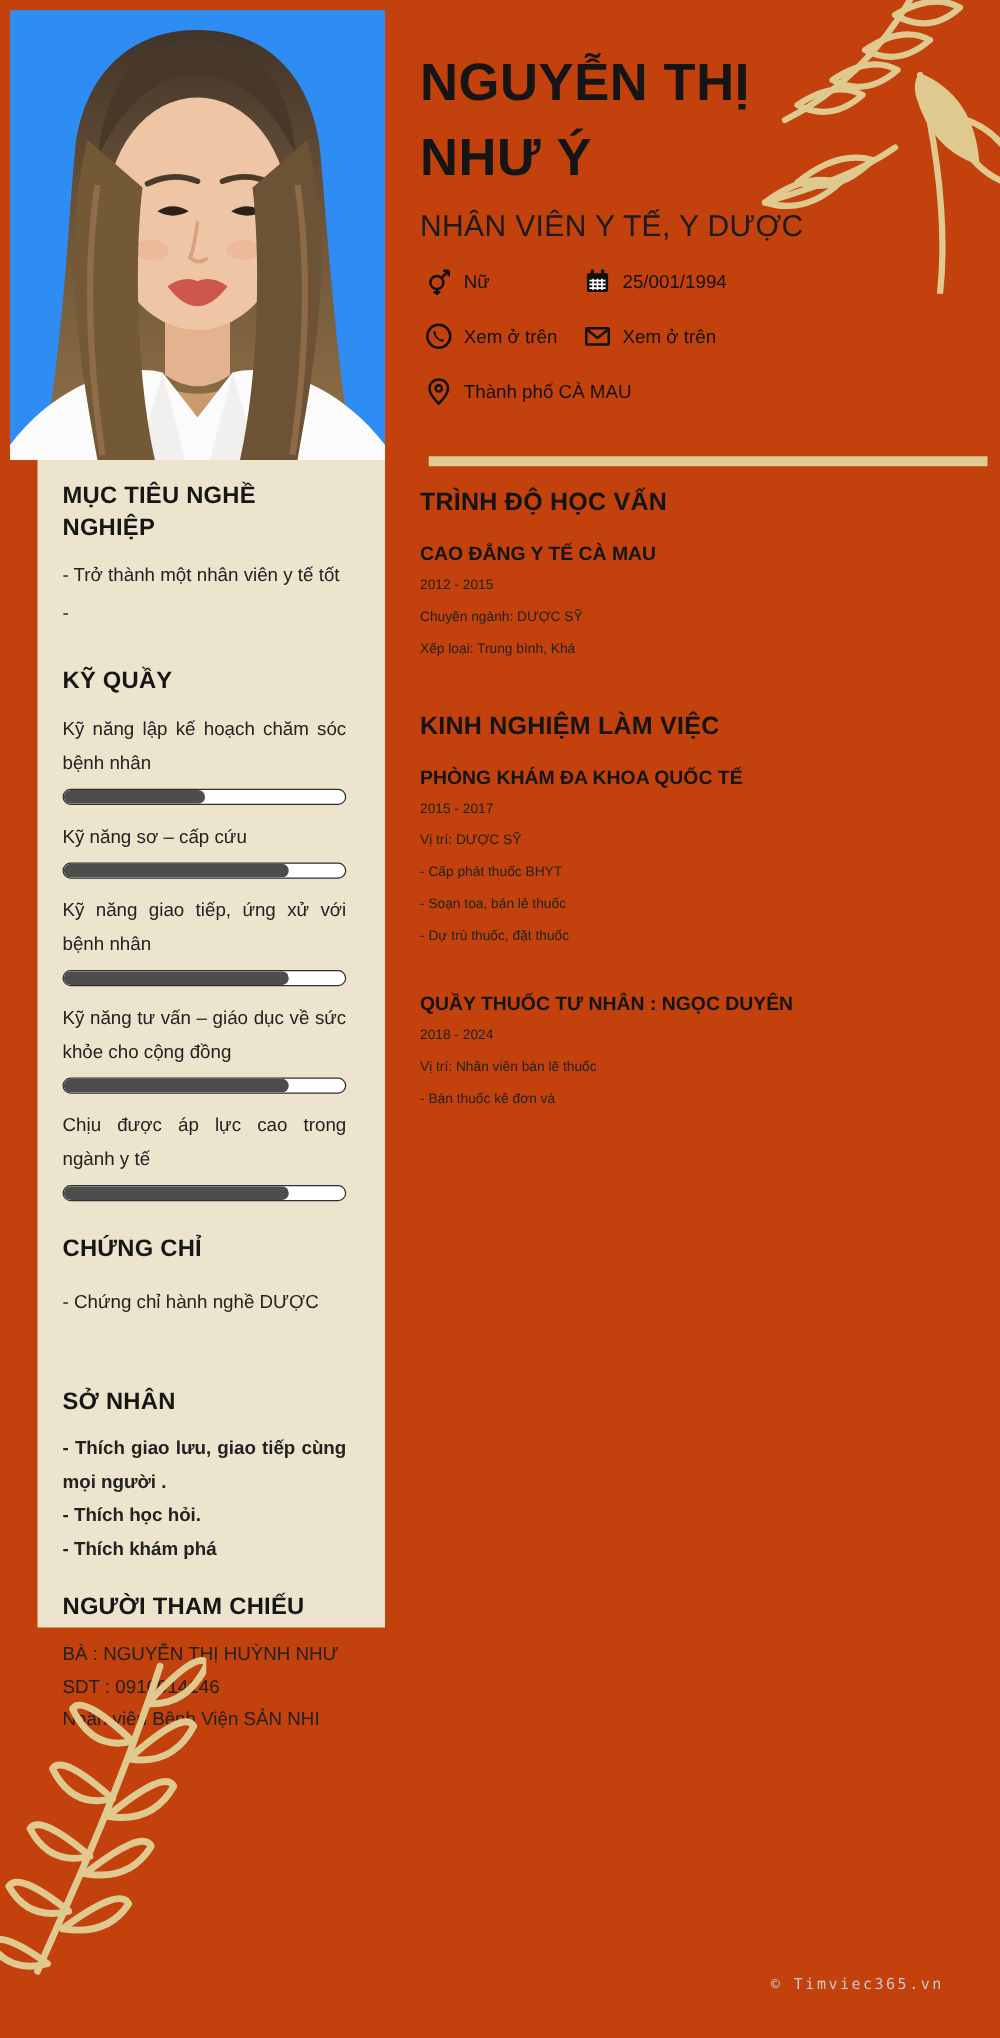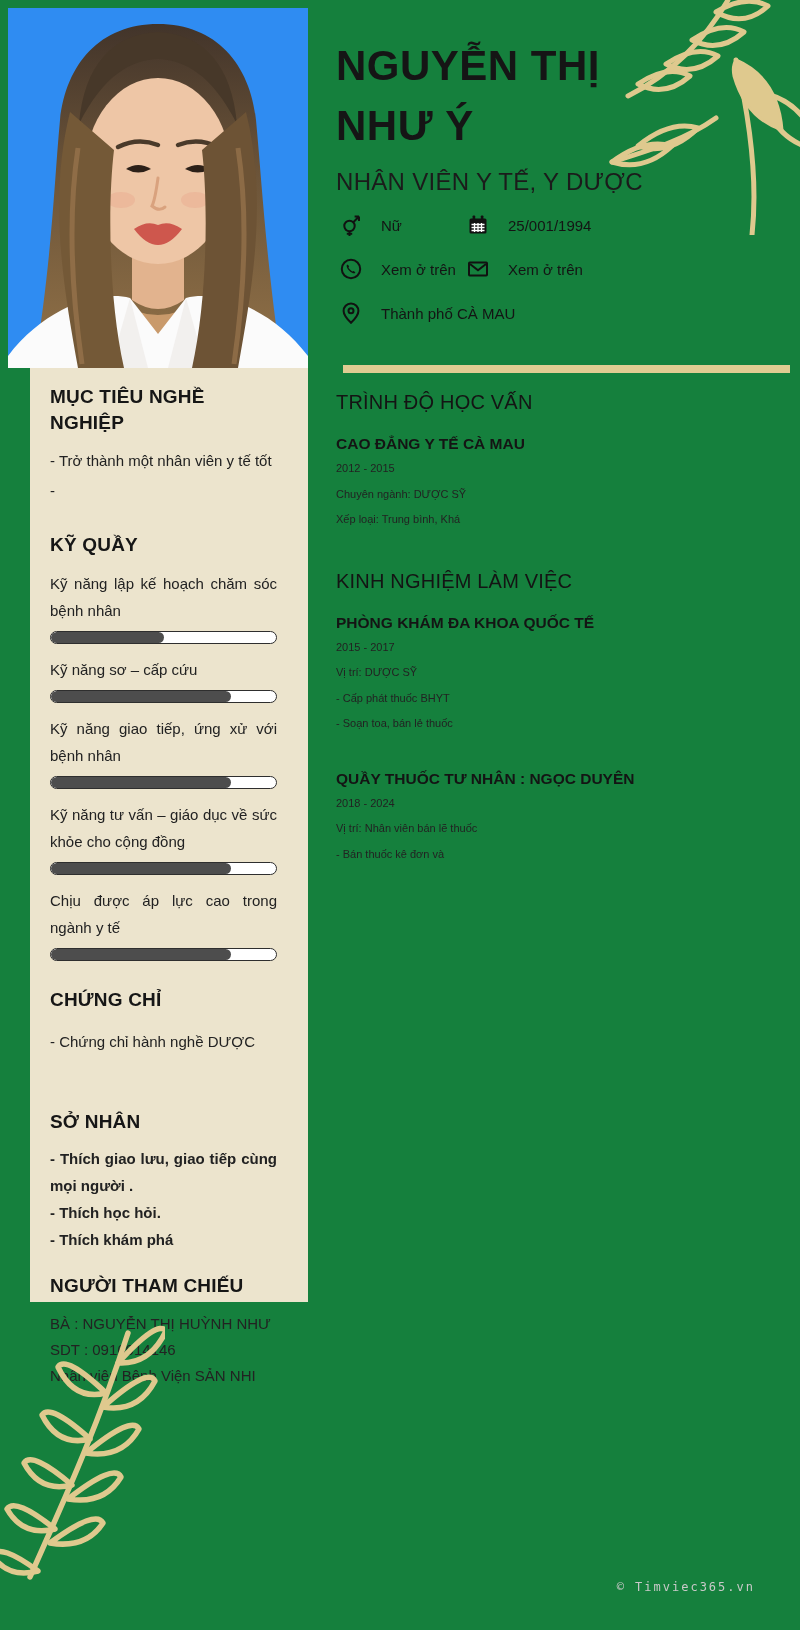--- a/index.html
+++ b/index.html
@@ -1,32 +1,32 @@
 <!DOCTYPE html>
 <html><head>
 <meta charset="utf-8">
 <style>
   * { margin:0; padding:0; box-sizing:border-box; }
   html,body { background:#ffffff; }
   body { font-family:"Liberation Sans","DejaVu Sans",sans-serif; color:#1f1f1f; }
-  .page { position:relative; width:800px; height:1630px; margin:0 auto; background:#15803d; overflow:hidden; }
+  .page { position:relative; width:800px; height:1630px; margin:0 auto; background:#c2410c; overflow:hidden; }
 
   
   .photo { position:absolute; left:8px; top:8px; width:300px; height:360px; }
   .photo svg { display:block; }
 
   
   .header-block { position:absolute; left:336px; top:36px; width:460px; z-index:2; }
   .name { font-size:42px; font-weight:700; line-height:60px; letter-spacing:0.5px; color:#151515; }
   .job-title { margin-top:12px; font-size:24px; font-weight:400; letter-spacing:0.3px; color:#1b1b1b; }
 
   
   .contact { position:absolute; left:336px; top:214px; width:454px; z-index:2; }
   .contact-row { position:relative; height:44px; }
-  .contact-item { position:absolute; display:flex; align-items:center; gap:19px; }
+  .contact-item { position:absolute; display:flex; align-items:center; gap:9px; }
   .contact-item .txt { font-size:15px; color:#141414; }
   .ci-c1 { left:4px; top:0; }
   .ci-c2 { left:131px; top:0; }
   .icon20 { width:22px; height:22px; flex:0 0 22px; }
 
   
   .gold-divider { position:absolute; left:343px; top:365px; width:447px; height:8px; background:#e0cc92; }
 
   
   .leaf-top { position:absolute; left:520px; top:0; width:280px; height:235px; z-index:1; }
@@ -49,21 +49,21 @@
   .hobby-items .sb-text { line-height:27px; }
   .h-ref { margin-top:20px; }
   .ref-lines { margin-top:12px; }
   .ref-lines .sb-text { line-height:26px; }
 
   
   .leaf-bottom { position:absolute; left:0px; top:1315px; width:165px; height:265px; z-index:2; }
 
   
   .main-col { position:absolute; left:336px; top:388px; width:454px; z-index:2; }
-  .main-heading { font-size:20px; font-weight:400; letter-spacing:0.2px; line-height:28px; color:#141414; }
+  .main-heading { font-size:20px; font-weight:700; letter-spacing:0.2px; line-height:28px; color:#141414; }
   .entry { margin-top:16px; }
   .entry-title { font-size:15.5px; font-weight:700; line-height:24px; color:#141414; }
   .entry-line { font-size:11px; line-height:25.5px; color:#222; }
   .h-exp { margin-top:34px; }
   .entry2 { margin-top:30px; }
 
   
   .watermark { position:absolute; right:45px; top:1580px; font-family:"DejaVu Sans Mono","Liberation Mono",monospace; font-size:12px; letter-spacing:2px; color:#c9c9c9; z-index:3; }
 </style>
 </head>
@@ -278,20 +278,21 @@
       <div class="entry-line">Xếp loại: Trung bình, Khá</div>
     </div>
 
     <div class="main-heading h-exp">KINH NGHIỆM LÀM VIỆC</div>
     <div class="entry">
       <div class="entry-title">PHÒNG KHÁM ĐA KHOA QUỐC TẾ</div>
       <div class="entry-line">2015 - 2017</div>
       <div class="entry-line">Vị trí: DƯỢC SỸ</div>
       <div class="entry-line">- Cấp phát thuốc BHYT</div>
       <div class="entry-line">- Soạn toa, bán lẻ thuốc</div>
+      <div class="entry-line">- Dự trù thuốc, đặt thuốc</div>
     </div>
     <div class="entry entry2">
       <div class="entry-title">QUẦY THUỐC TƯ NHÂN : NGỌC DUYÊN</div>
       <div class="entry-line">2018 - 2024</div>
       <div class="entry-line">Vị trí: Nhân viên bán lẽ thuốc</div>
       <div class="entry-line">- Bán thuốc kê đơn và</div>
     </div>
   </div>
 
   <div class="watermark">© Timviec365.vn</div>

